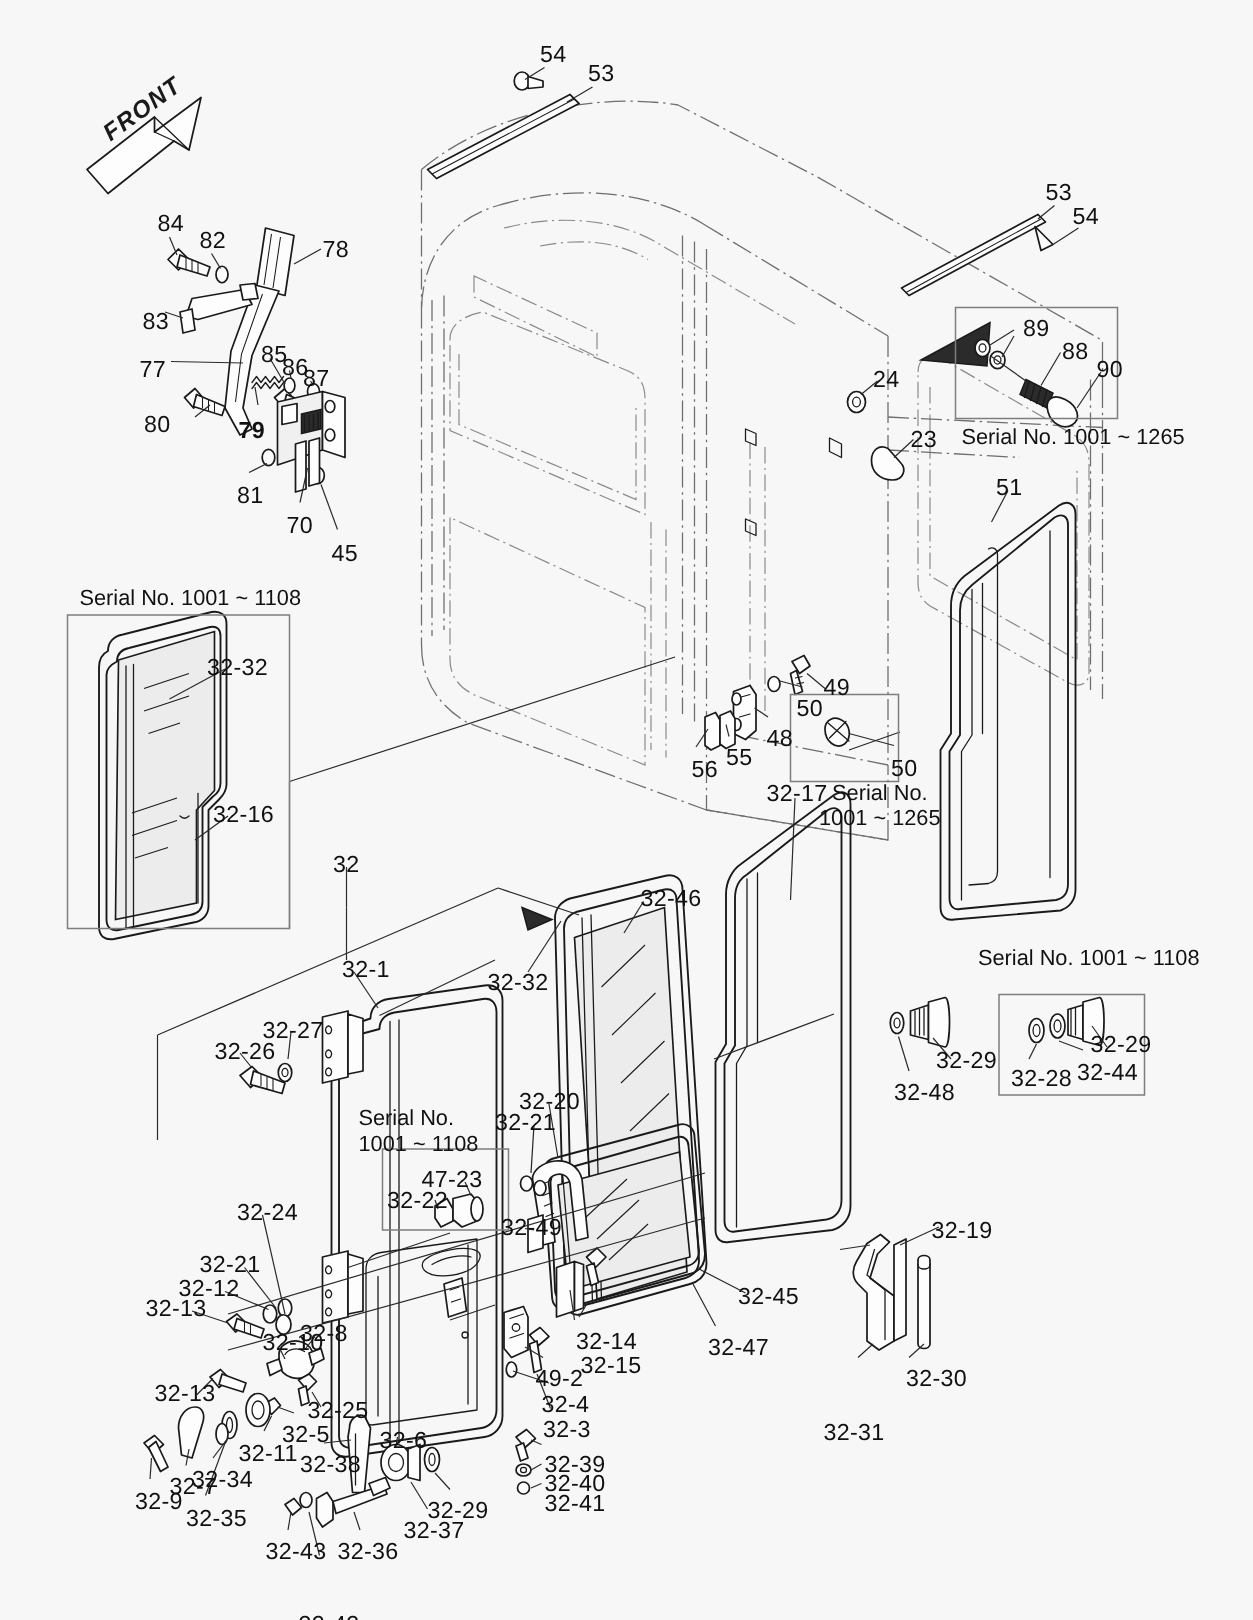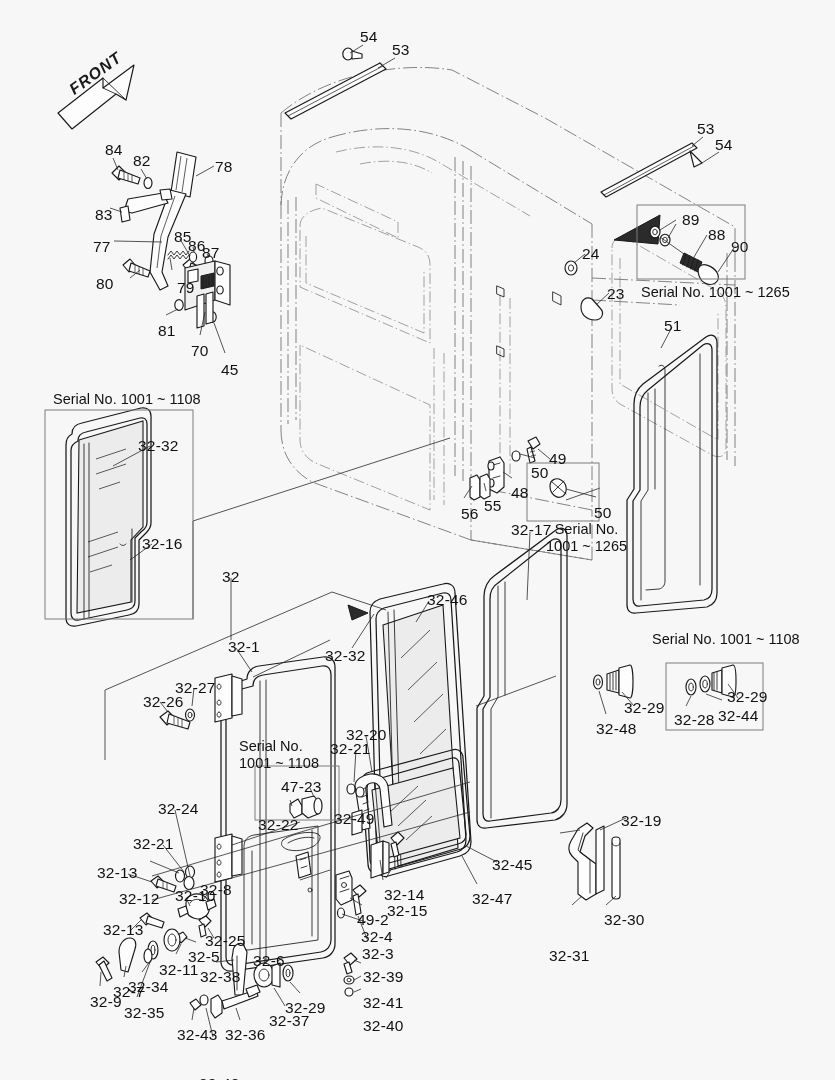--- a/index.html
+++ b/index.html
@@ -542,21 +542,21 @@
       <div class="lbl" style="left: 682px; top: 211px;">89</div>
       <div class="lbl" style="left: 708px; top: 226px;">88</div>
       <div class="lbl" style="left: 731px; top: 238px;">90</div>
       <div class="lbl" style="left: 93px; top: 238px;">77</div>
       <div class="lbl" style="left: 174px; top: 228px;">85</div>
       <div class="lbl" style="left: 188px; top: 237px;">86</div>
       <div class="lbl" style="left: 202px; top: 244px;">87</div>
       <div class="lbl" style="left: 582px; top: 245px;">24</div>
       <div class="lbl" style="left: 607px; top: 285px;">23</div>
       <div class="lbl" style="left: 96px; top: 275px;">80</div>
-      <div class="lbl" style="left: 177px; top: 279px;">79</div>
+      <div class="lbl" style="left: 159px; top: 279px; font-weight: bold;">79</div>
       <div class="lbl" style="left: 158px; top: 322px;">81</div>
       <div class="lbl" style="left: 191px; top: 342px;">70</div>
       <div class="lbl" style="left: 221px; top: 361px;">45</div>
       <div class="lbl" style="left: 664px; top: 317px;">51</div>
       <div class="lbl" style="left: 138px; top: 437px;">32-32</div>
       <div class="lbl" style="left: 142px; top: 535px;">32-16</div>
       <div class="lbl" style="left: 549px; top: 450px;">49</div>
       <div class="lbl" style="left: 531px; top: 464px;">50</div>
       <div class="lbl" style="left: 511px; top: 484px;">48</div>
       <div class="lbl" style="left: 484px; top: 497px;">55</div>
@@ -565,30 +565,30 @@
       <div class="lbl" style="left: 511px; top: 521px;">32-17</div>
       <div class="lbl" style="left: 222px; top: 568px;">32</div>
       <div class="lbl" style="left: 427px; top: 591px;">32-46</div>
       <div class="lbl" style="left: 325px; top: 647px;">32-32</div>
       <div class="lbl" style="left: 228px; top: 638px;">32-1</div>
       <div class="lbl" style="left: 175px; top: 679px;">32-27</div>
       <div class="lbl" style="left: 143px; top: 693px;">32-26</div>
       <div class="lbl" style="left: 346px; top: 726px;">32-20</div>
       <div class="lbl" style="left: 330px; top: 740px;">32-21</div>
       <div class="lbl" style="left: 281px; top: 778px;">47-23</div>
-      <div class="lbl" style="left: 258px; top: 792px; margin-top: 24px;">32-22</div>
+      <div class="lbl" style="left: 258px; top: 792px;">32-22</div>
       <div class="lbl" style="left: 334px; top: 810px;">32-49</div>
       <div class="lbl" style="left: 624px; top: 699px;">32-29</div>
       <div class="lbl" style="left: 596px; top: 720px;">32-48</div>
       <div class="lbl" style="left: 727px; top: 688px;">32-29</div>
       <div class="lbl" style="left: 674px; top: 711px;">32-28</div>
       <div class="lbl" style="left: 718px; top: 707px;">32-44</div>
       <div class="lbl" style="left: 158px; top: 800px;">32-24</div>
       <div class="lbl" style="left: 133px; top: 835px;">32-21</div>
-      <div class="lbl" style="left: 119px; top: 851px; margin-top: 39px;">32-12</div>
+      <div class="lbl" style="left: 119px; top: 851px;">32-12</div>
       <div class="lbl" style="left: 97px; top: 864px;">32-13</div>
       <div class="lbl" style="left: 200px; top: 881px;">32-8</div>
       <div class="lbl" style="left: 175px; top: 887px;">32-10</div>
       <div class="lbl" style="left: 103px; top: 921px;">32-13</div>
       <div class="lbl" style="left: 205px; top: 932px;">32-25</div>
       <div class="lbl" style="left: 188px; top: 948px;">32-5</div>
       <div class="lbl" style="left: 159px; top: 961px;">32-11</div>
       <div class="lbl" style="left: 200px; top: 968px;">32-38</div>
       <div class="lbl" style="left: 128px; top: 978px;">32-34</div>
       <div class="lbl" style="left: 113px; top: 983px;">32-7</div>
@@ -599,21 +599,21 @@
       <div class="lbl" style="left: 269px; top: 1012px;">32-37</div>
       <div class="lbl" style="left: 177px; top: 1026px;">32-43</div>
       <div class="lbl" style="left: 225px; top: 1026px;">32-36</div>
       <div class="lbl" style="left: 199px; top: 1043px; margin-top: 32px;">32-42</div>
       <div class="lbl" style="left: 387px; top: 862px; margin-top: 40px;">32-15</div>
       <div class="lbl" style="left: 384px; top: 886px;">32-14</div>
       <div class="lbl" style="left: 357px; top: 911px;">49-2</div>
       <div class="lbl" style="left: 361px; top: 928px;">32-4</div>
       <div class="lbl" style="left: 362px; top: 945px;">32-3</div>
       <div class="lbl" style="left: 363px; top: 968px;">32-39</div>
-      <div class="lbl" style="left: 363px; top: 981px; margin-top: 36px;">32-40</div>
+      <div class="lbl" style="left: 363px; top: 981px;">32-40</div>
       <div class="lbl" style="left: 363px; top: 994px;">32-41</div>
       <div class="lbl" style="left: 492px; top: 856px;">32-45</div>
       <div class="lbl" style="left: 472px; top: 890px;">32-47</div>
       <div class="lbl" style="left: 621px; top: 812px;">32-19</div>
       <div class="lbl" style="left: 549px; top: 911px; margin-top: 36px;">32-31</div>
       <div class="lbl" style="left: 604px; top: 911px;">32-30</div>
     </div>
 
 </div>
 

